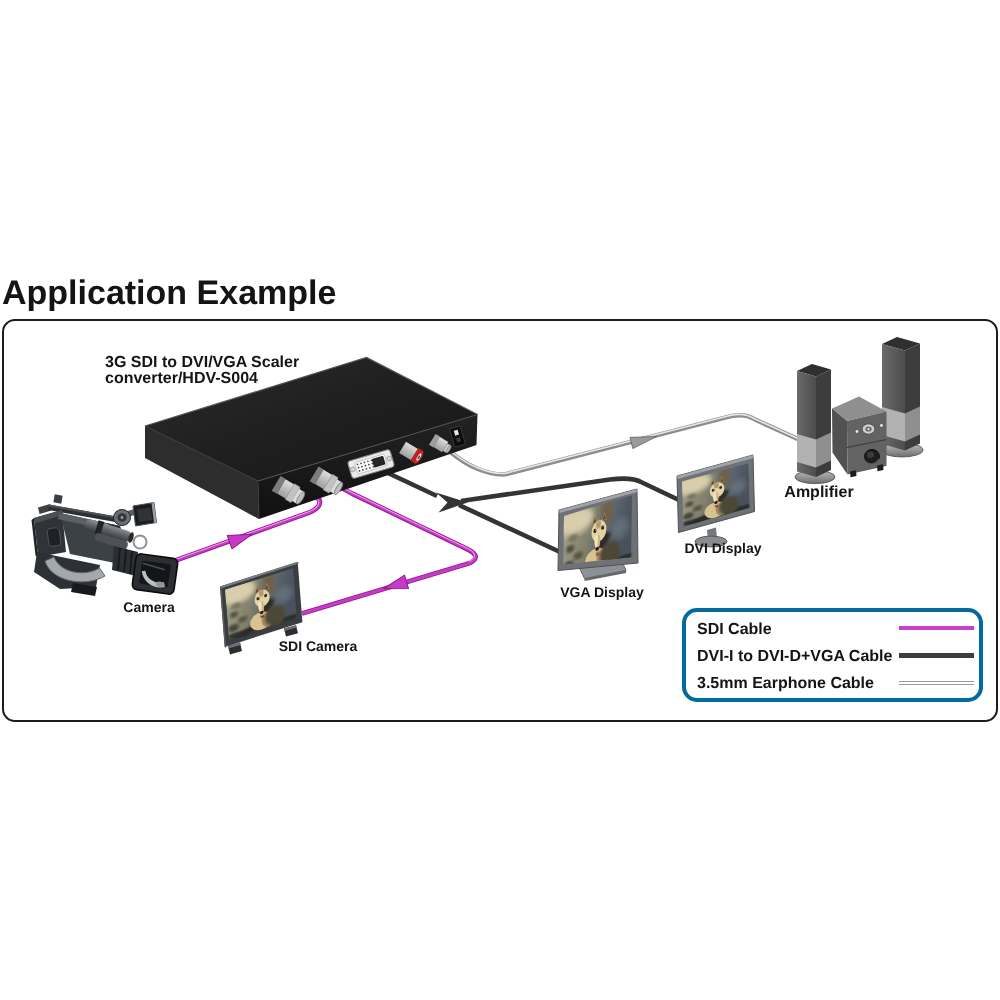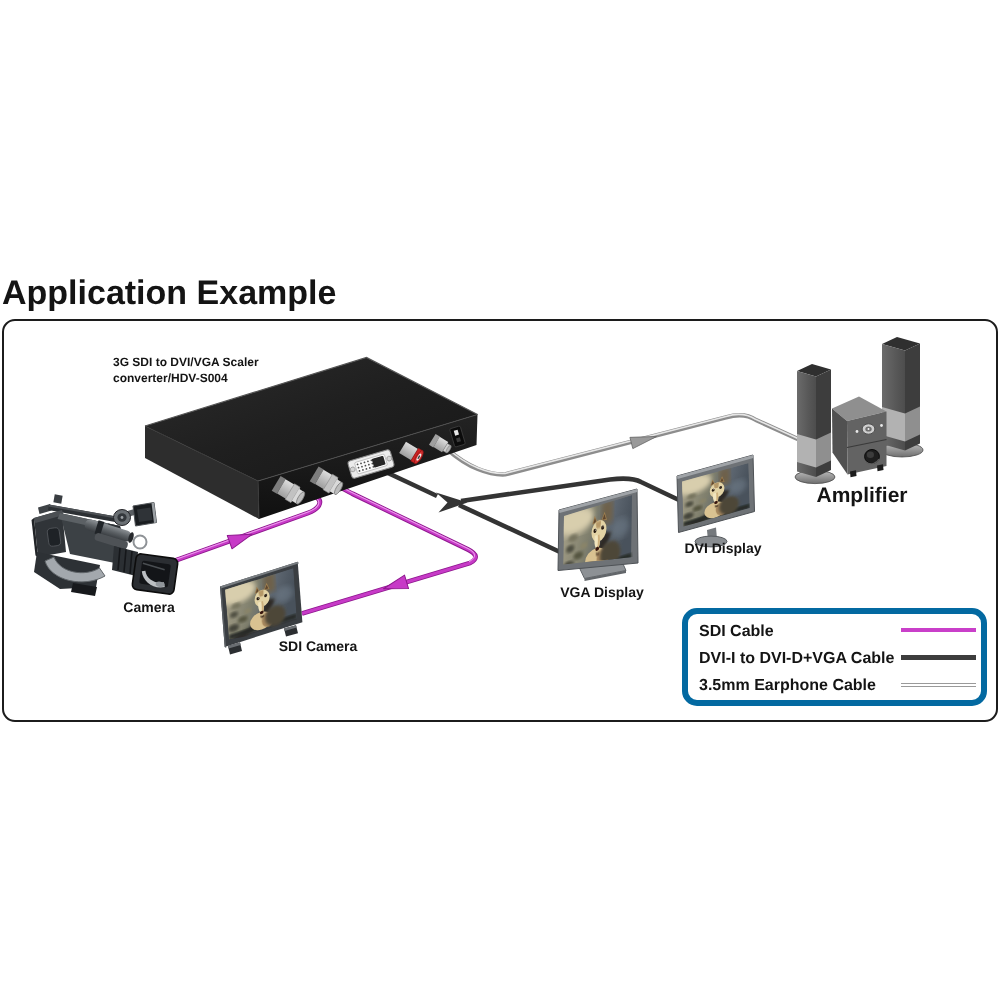--- a/index.html
+++ b/index.html
@@ -6,29 +6,29 @@
   .stage{position:relative;width:1000px;height:836px;background:#ffffff;overflow:hidden;
          font-family:"Liberation Sans","DejaVu Sans",sans-serif;color:#141414;
          -webkit-font-smoothing:antialiased;text-rendering:geometricPrecision;}
   .page-title{position:absolute;left:2px;top:274px;font-size:34px;font-weight:bold;
               letter-spacing:0px;white-space:nowrap;}
   .diagram-frame{position:absolute;left:2px;top:319px;width:992px;height:399px;
                  border:2px solid #1c1c1c;border-radius:13px;background:transparent;}
   .svg-layer{position:absolute;left:0;top:0;}
   .device-label{position:absolute;font-weight:bold;font-size:14px;white-space:nowrap;
                 transform:translateX(-50%);}
-  .converter-label{position:absolute;left:105px;top:355px;font-weight:bold;font-size:12px;
-                   line-height:15.5px;white-space:nowrap;margin-left:8px;}
+  .converter-label{position:absolute;left:105px;top:355px;font-weight:bold;font-size:16px;
+                   line-height:15.5px;white-space:nowrap;}
   .label-camera{left:105px;top:599px;margin-left:44px;}
   .label-sdi{left:318px;top:638px;}
   .label-vga{left:602px;top:584px;}
   .label-dvi{left:723px;top:540px;}
-  .label-amp{left:862px;top:484px;font-size:21px;}
+  .label-amp{left:819px;top:484px;font-size:16px;}
   .legend{position:absolute;left:682px;top:608px;width:293px;height:86px;
-          border:6px solid #0369a1;border-radius:15px;background:#ffffff;}
+          border:4px solid #0369a1;border-radius:15px;background:#ffffff;}
   .legend-label{position:absolute;left:11px;font-weight:bold;font-size:16px;white-space:nowrap;}
   .legend-line{position:absolute;left:213px;width:75px;}
   .ll-0{top:9px;}  .sw-0{top:14px;height:4px;}
   .ll-1{top:36px;} .sw-1{top:41px;height:5px;}
   .ll-2{top:63px;} .sw-2{top:69px;height:3px;border-top:1px solid #9a9a9a;border-bottom:1px solid #9a9a9a;height:2px;}
 </style>
 </head>
 <body>
 
 <div class="stage">

